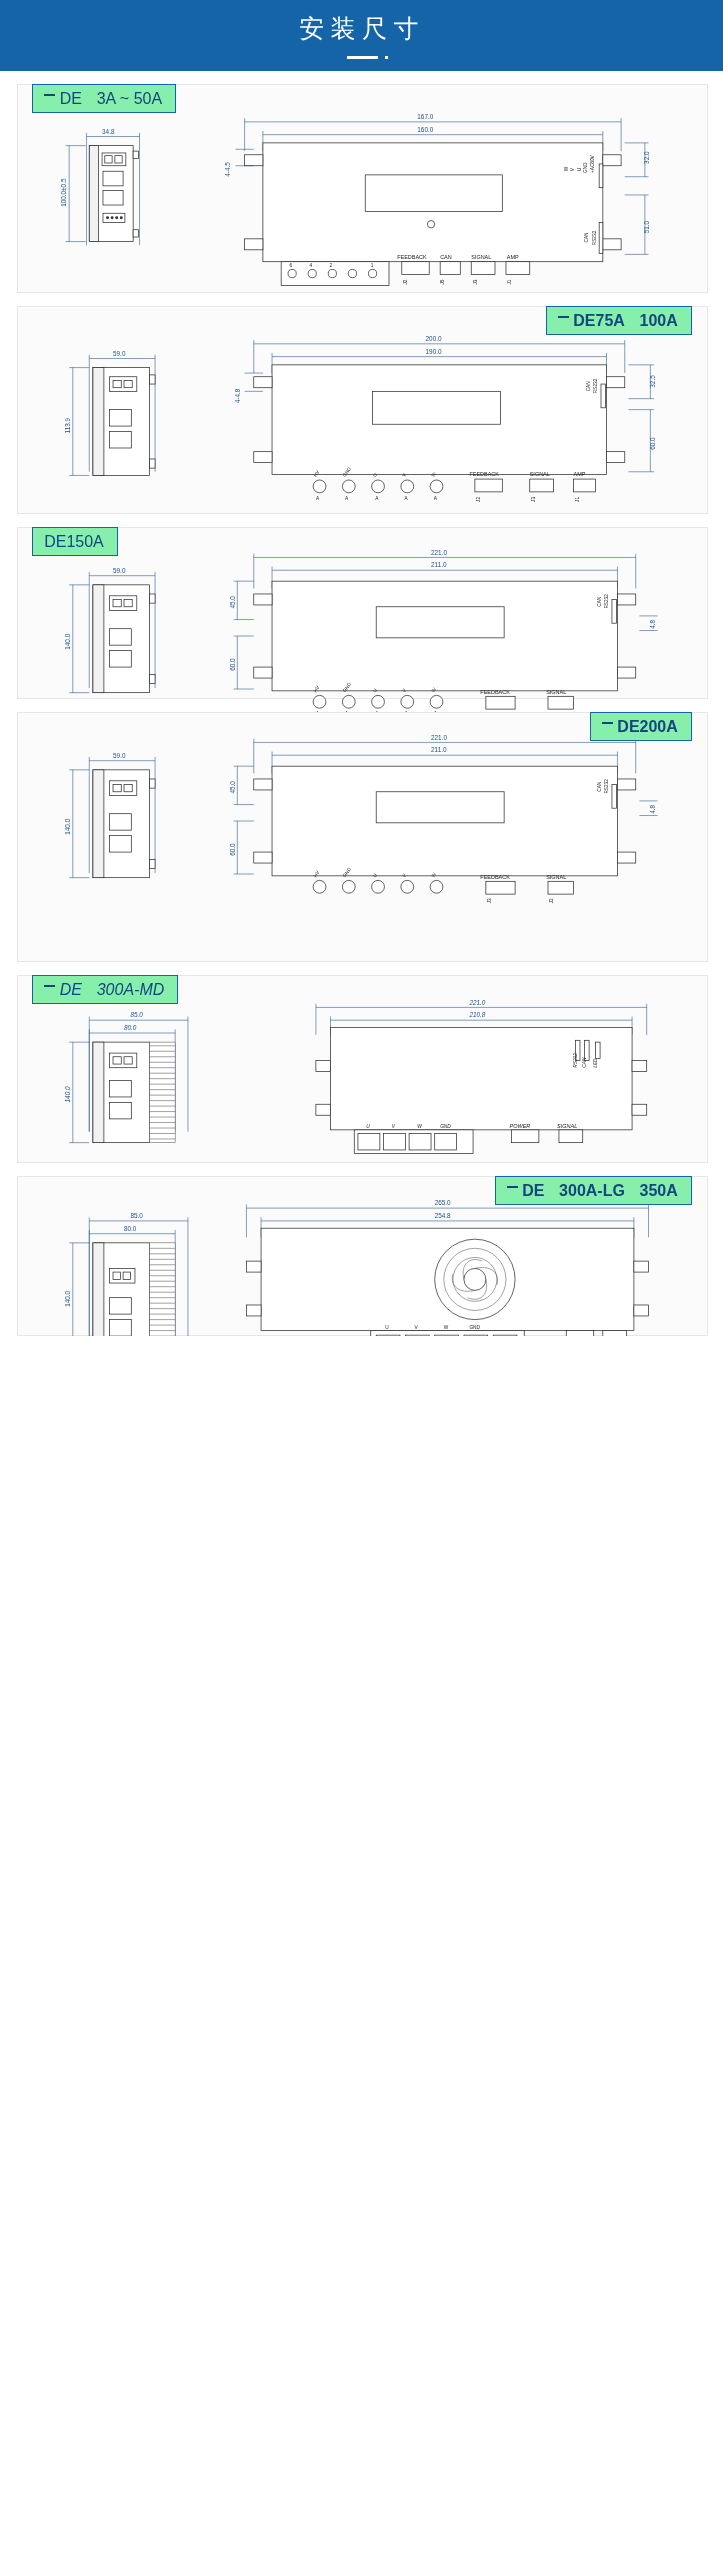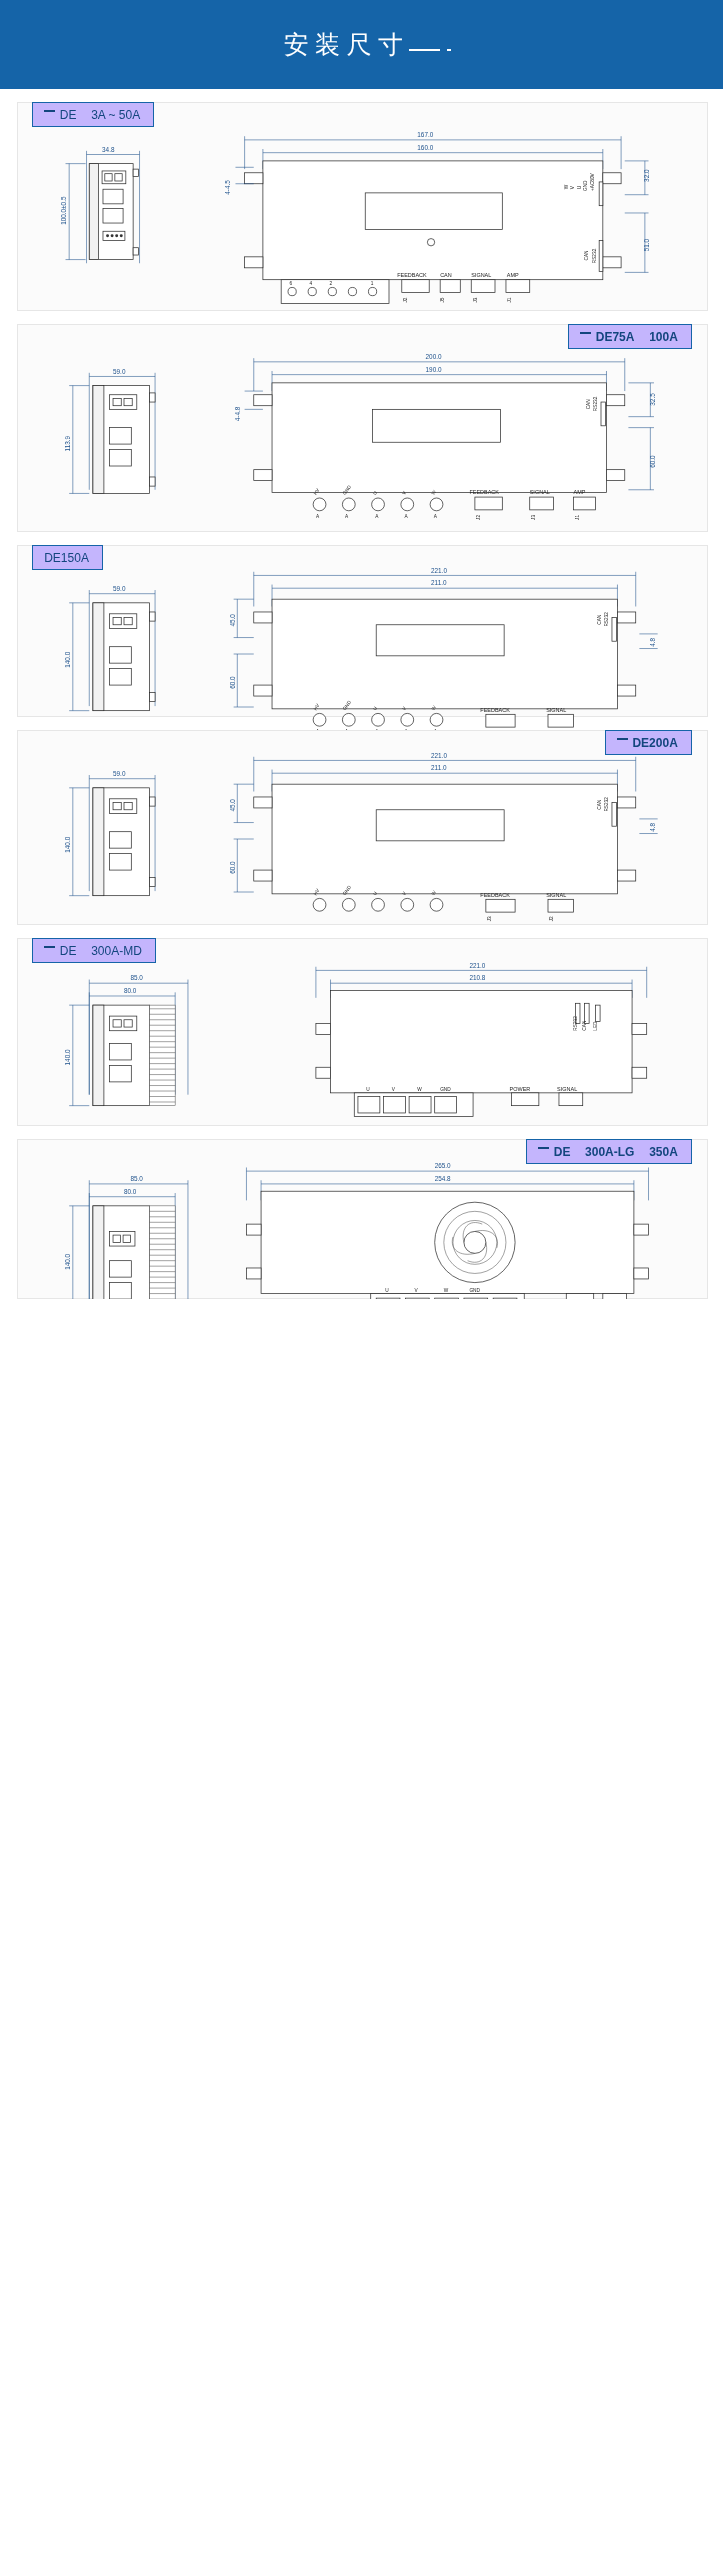--- a/index.html
+++ b/index.html
@@ -6,24 +6,24 @@
   body{
     width:724px;
     background:#ffffff;
     font-family:"Liberation Sans", sans-serif;
     color:#1a3f6b;
   }
   .page{width:724px;position:relative;}
 
   
   .hero{
-    height:89px;
+    height:71px;
     background:#1564a8;
     display:flex;
-    flex-direction:row;
+    flex-direction:column;
     align-items:center;
     justify-content:center;
   }
   .hero-title{
     color:#ffffff;
     font-size:25px;
     letter-spacing:6.4px;
     font-weight:normal;
   }
   .hero-rule{
@@ -38,46 +38,46 @@
   .section{
     margin:13px 16.5px 0 16.5px;
     background:#fbfbfb;
     border:0.9px solid #e6e6e6;
     position:relative;
     box-sizing:border-box;
   }
   .tag{
     position:absolute;
     top:-0.9px;
-    background:#c4b5fd;
+    background:#86efac;
     border:0.9px solid #1564a8;
     color:#13467e;
-    font-size:12px;
+    font-size:16px;
     padding:5.5px 13px 5.5px 11px;
     line-height:1;
     white-space:nowrap;
     z-index:5;
     text-align:right;
   }
   .tag.left{left:14.7px;}
   .tag.right{right:14.7px;font-weight:bold;}
   .tag .dash{
     display:inline-block;width:11px;height:1.8px;background:#13467e;
     vertical-align:middle;margin-right:4.6px;position:relative;top:-4.6px;
   }
   .tag .sp{display:inline-block;width:14.7px;}
 
   .canvas{width:100%;display:block;}
 
   
   .s1{height:209px;}
   .s2{height:208px;}
   .s3{height:172px;text-decoration:underline;}
-  .s4{height:195px;}
-  .s5{height:188px;}
+  .s4{height:250px;}
+  .s5{height:188px;font-style:italic;}
   .s6{height:160px;}
 
   svg{display:block;}
   .lnthin{stroke:#555;stroke-width:0.6;fill:none;}
   .dim{stroke:#1b4f8a;stroke-width:0.6;fill:none;}
   .dimtxt{fill:#1b4f8a;font-size:7px;font-family:"Liberation Sans",sans-serif;}
   .lbl{fill:#222;font-size:5.2px;font-family:"Liberation Sans",sans-serif;}
   .lblb{fill:#222;font-size:6px;font-family:"Liberation Sans",sans-serif;}
   .fillw{fill:#ffffff;stroke:#2b2b2b;stroke-width:0.8;}
   .fillg{fill:#f2f2f2;stroke:#2b2b2b;stroke-width:0.8;}

